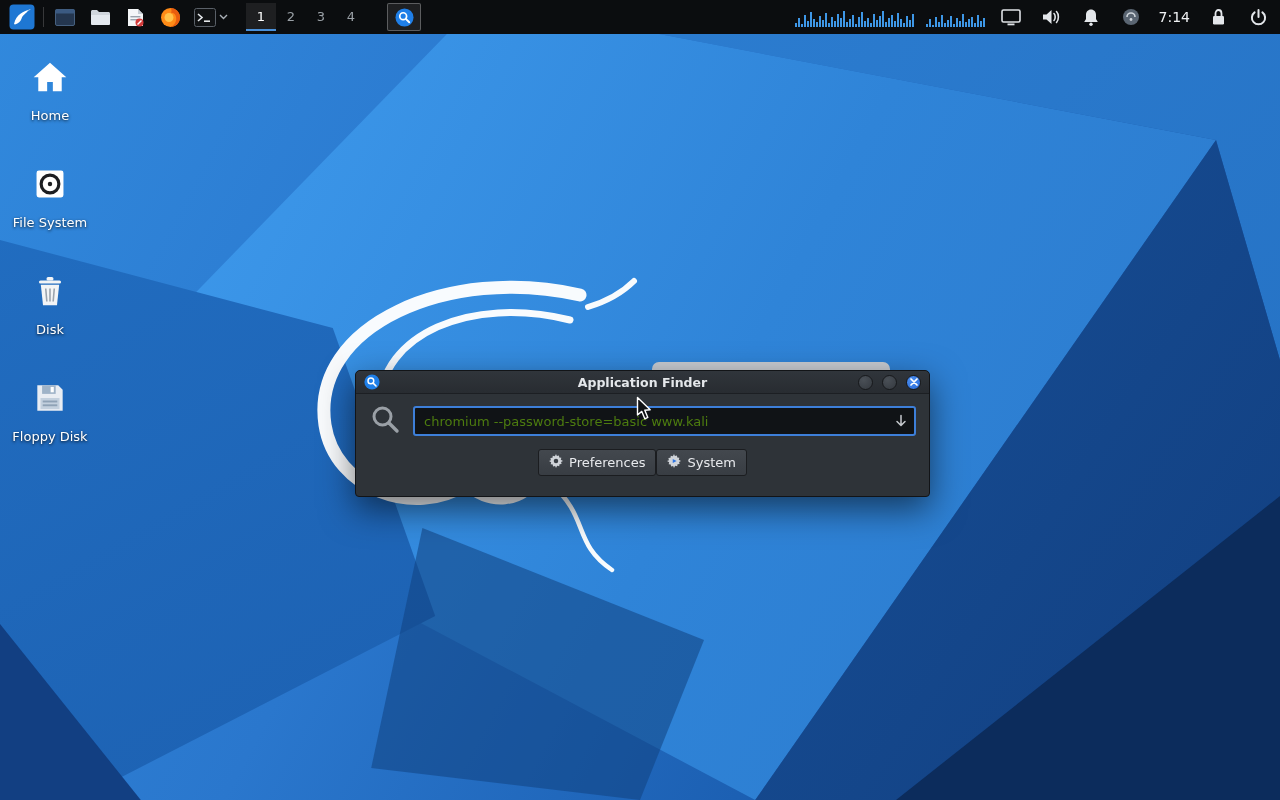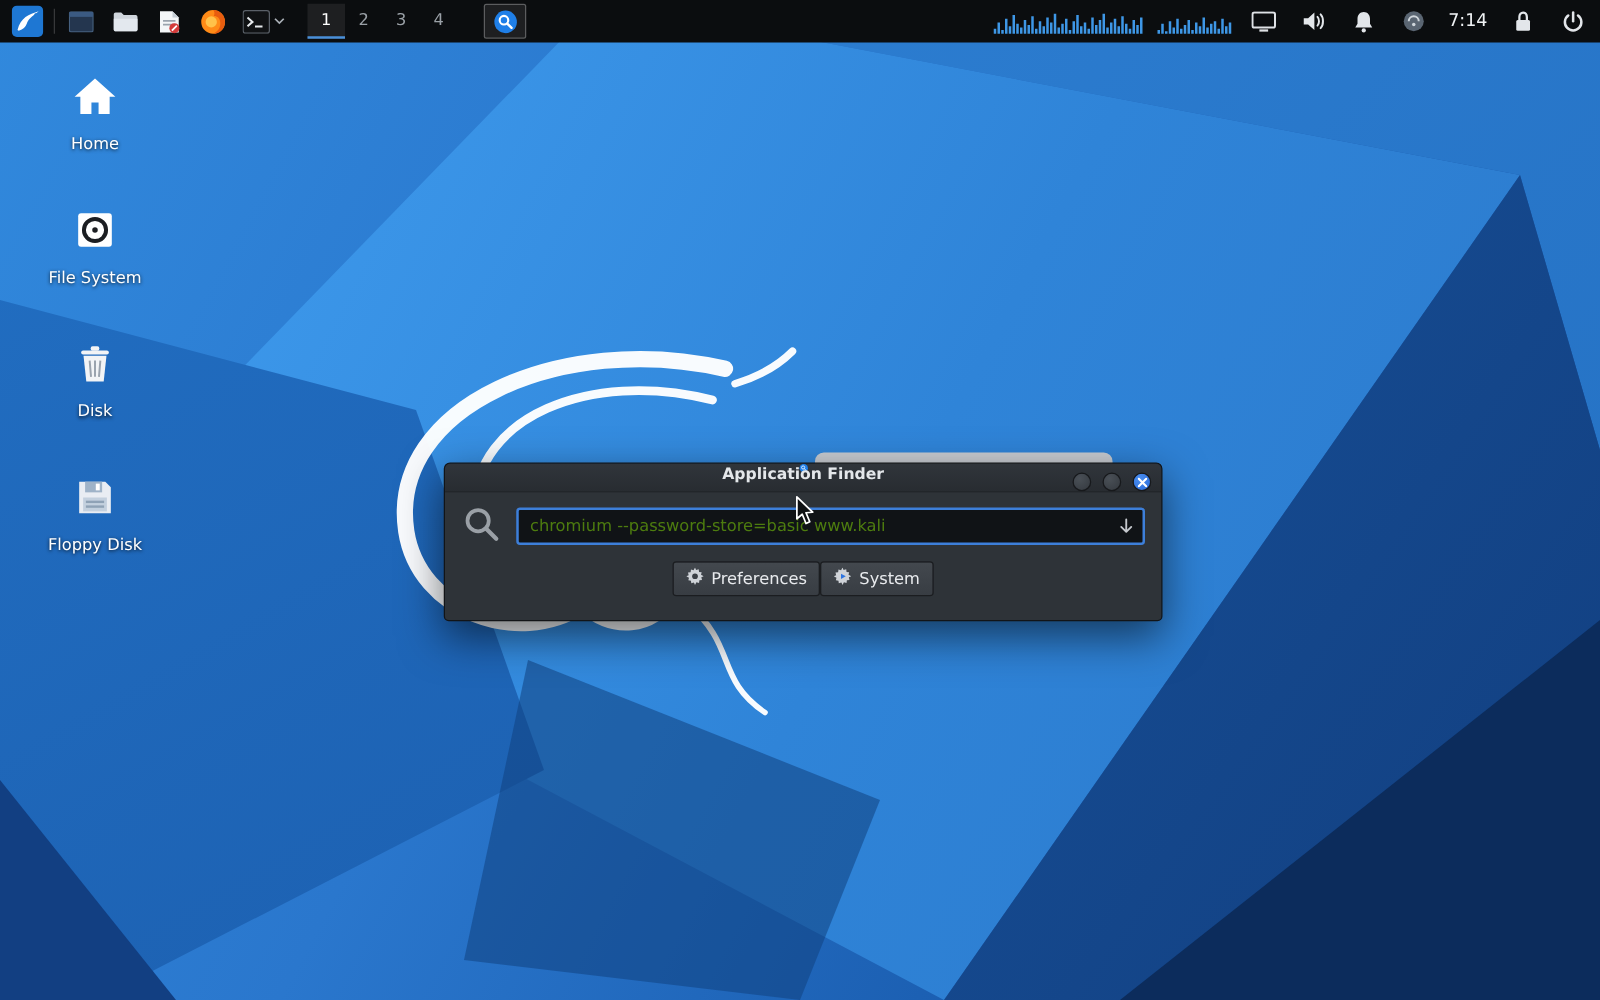--- a/index.html
+++ b/index.html
@@ -19,21 +19,21 @@
     background:linear-gradient(125deg,#1b5dab,#123f80); }
   .wp-corner { clip-path:polygon(100% 62%, 100% 100%, 70% 100%); background:#0c2c5c; }
   .wp-leftdark { clip-path:polygon(0 30%, 26% 41%, 34% 77%, 6% 100%, 0 100%);
     background:linear-gradient(150deg,#2270c4,#1a59a8); }
   .wp-leftdeep { clip-path:polygon(0 78%, 11% 100%, 0 100%); background:#123f82; }
   .wp-centerdark { clip-path:polygon(33% 66%, 55% 80%, 50% 100%, 29% 96%);
     background:rgba(16,66,128,0.55); }
   #swirl { position:absolute; left:250px; top:255px; width:420px; height:320px; }
 
   
-  .dicon { position:absolute; left:34px; width:84px; text-align:center; }
+  .dicon { position:absolute; left:8px; width:84px; text-align:center; }
   .dicon .ig { display:block; height:40px; margin-bottom:10px; }
   .dicon .ig svg { display:inline-block; }
   .dicon .il { color:#fff; font-size:13px; text-shadow:0 1px 3px rgba(0,0,0,.85); display:block; }
 
   
   #panel { position:absolute; top:0; left:0; right:0; height:34px; background:#0b0d0f;
     display:flex; align-items:center; padding:0 8px; gap:7px; z-index:100; color:#d6d9dd; }
   .pbtn { background:transparent; border:none; width:28px; height:28px; display:flex;
     align-items:center; justify-content:center; flex:0 0 auto; }
   .psep { width:1px; height:20px; background:rgba(255,255,255,.18); flex:0 0 auto; }
@@ -50,21 +50,21 @@
   .clock { font-size:14px; color:#f0f2f4; padding:0 2px; }
 
   
   #bg-window-edge { position:absolute; left:652px; top:362px; width:238px; height:14px;
     background:#c9cdd3; border-radius:7px 7px 0 0; z-index:40; }
   #finder { position:absolute; left:355px; top:370px; width:575px; height:127px; z-index:50;
     background:#2e3338; border:1px solid #121417; border-radius:5px 5px 4px 4px;
     box-shadow:0 12px 34px rgba(0,0,0,.55); }
   .tb { height:23px; display:flex; align-items:center; padding:0 8px; position:relative;
     background:linear-gradient(#30353b,#282c31); border-bottom:1px solid #1c1f23;
-    border-radius:5px 5px 0 0;flex-direction:column; }
+    border-radius:5px 5px 0 0; }
   .tbtitle { position:absolute; left:0; right:0; text-align:center; font-size:12.5px;
     font-weight:bold; color:#e4e7ea; pointer-events:none; }
   .wbtns { margin-left:auto; display:flex; gap:9px; z-index:2; }
   .wb { width:15px; height:15px; border-radius:50%; border:1px solid #17191c;
     background:radial-gradient(circle at 35% 30%,#4a5057,#34393f); padding:0;
     display:flex; align-items:center; justify-content:center; }
   .wb.close { background:radial-gradient(circle at 35% 30%,#4a8ef0,#2a6bd8); }
   .fbody { padding:8px 13px 11px; }
   .frow1 { display:flex; align-items:center; gap:12px; height:38px; }
   .inputwrap { position:relative; flex:1; }

